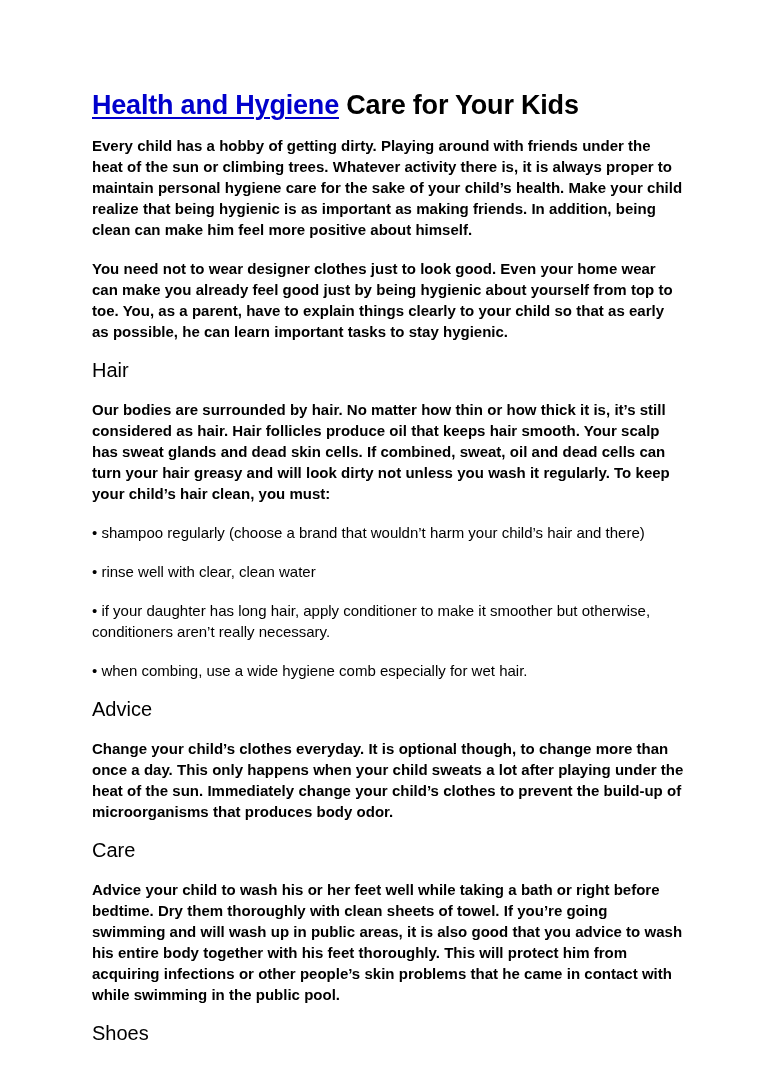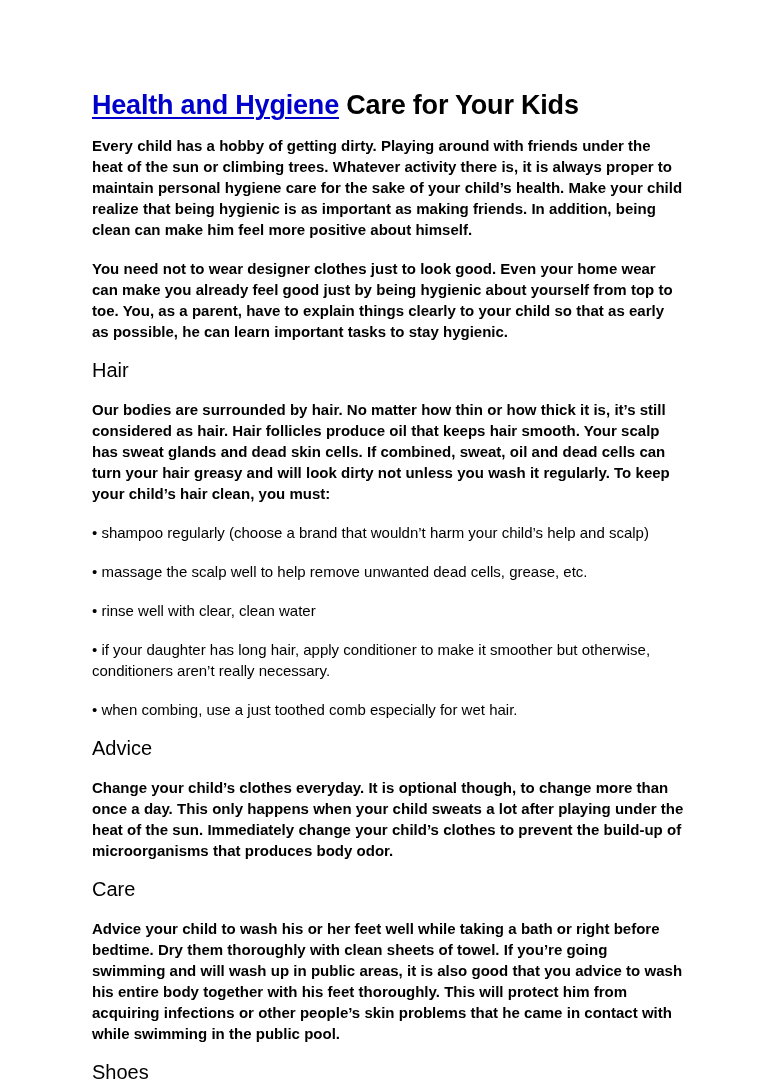--- a/index.html
+++ b/index.html
@@ -85,29 +85,28 @@
     <h1 class="doc-title"><a href="#" class="link">Health and Hygiene</a><span class="plain"> Care for Your Kids</span></h1>
 
     <p class="para">Every child has a hobby of getting dirty. Playing around with friends under the heat of the sun or climbing trees. Whatever activity there is, it is always proper to maintain personal hygiene care for the sake of your child’s health. Make your child realize that being hygienic is as important as making friends. In addition, being clean can make him feel more positive about himself.</p>
 
     <p class="para">You need not to wear designer clothes just to look good. Even your home wear can make you already feel good just by being hygienic about yourself from top to toe. You, as a parent, have to explain things clearly to your child so that as early as possible, he can learn important tasks to stay hygienic.</p>
 
     <p class="heading-line">Hair</p>
 
     <p class="para">Our bodies are surrounded by hair. No matter how thin or how thick it is, it’s still considered as hair. Hair follicles produce oil that keeps hair smooth. Your scalp has sweat glands and dead skin cells. If combined, sweat, oil and dead cells can turn your hair greasy and will look dirty not unless you wash it regularly. To keep your child’s hair clean, you must:</p>
 
-    <p class="bullet">• shampoo regularly (choose a brand that wouldn’t harm your child’s help and scalp)</p>
+    <p class="bullet">• shampoo regularly (choose a brand that wouldn’t harm your child’s hair and there)</p>
 
-    <p class="bullet">• massage the scalp well to help remove unwanted dead cells, grease, etc.</p>
 
     <p class="bullet">• rinse well with clear, clean water</p>
 
     <p class="bullet">• if your daughter has long hair, apply conditioner to make it smoother but otherwise, conditioners aren’t really necessary.</p>
 
-    <p class="bullet">• when combing, use a just toothed comb especially for wet hair.</p>
+    <p class="bullet">• when combing, use a wide hygiene comb especially for wet hair.</p>
 
     <p class="heading-line">Advice</p>
 
     <p class="para">Change your child’s clothes everyday. It is optional though, to change more than once a day. This only happens when your child sweats a lot after playing under the heat of the sun. Immediately change your child’s clothes to prevent the build-up of microorganisms that produces body odor.</p>
 
     <p class="heading-line">Care</p>
 
     <p class="para">Advice your child to wash his or her feet well while taking a bath or right before bedtime. Dry them thoroughly with clean sheets of towel. If you’re going swimming and will wash up in public areas, it is also good that you advice to wash his entire body together with his feet thoroughly. This will protect him from acquiring infections or other people’s skin problems that he came in contact with while swimming in the public pool.</p>
 
     <p class="heading-line last">Shoes</p>

